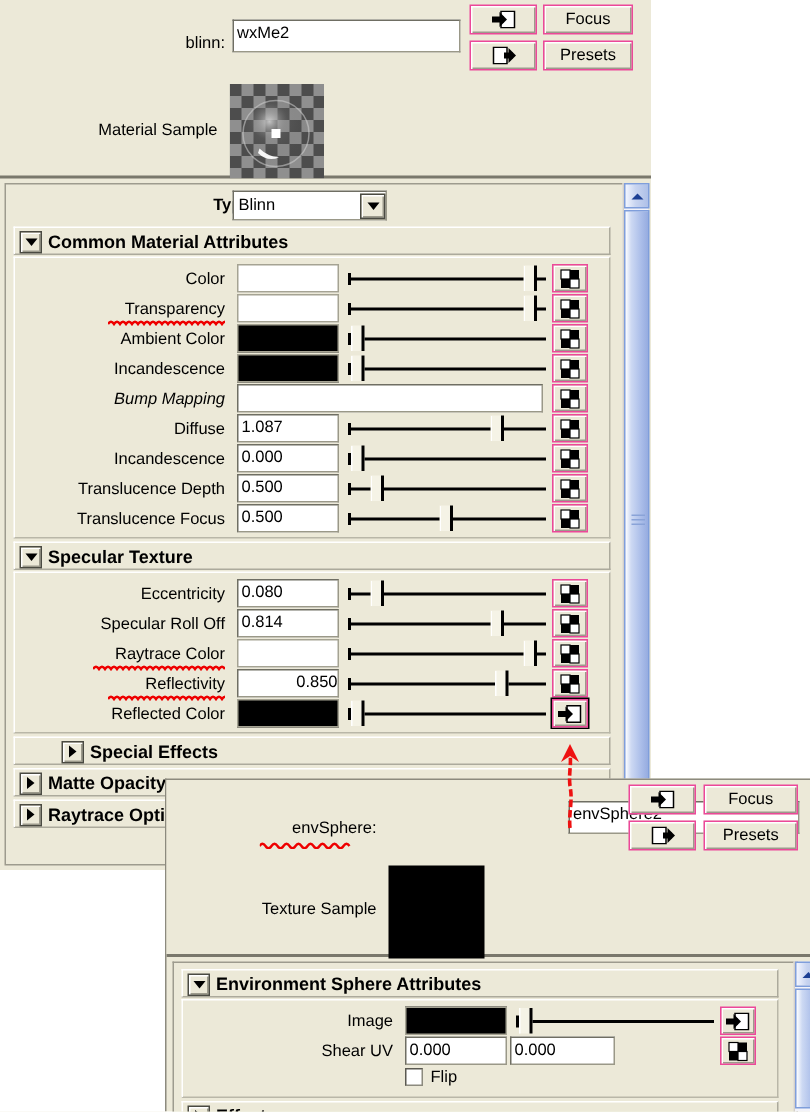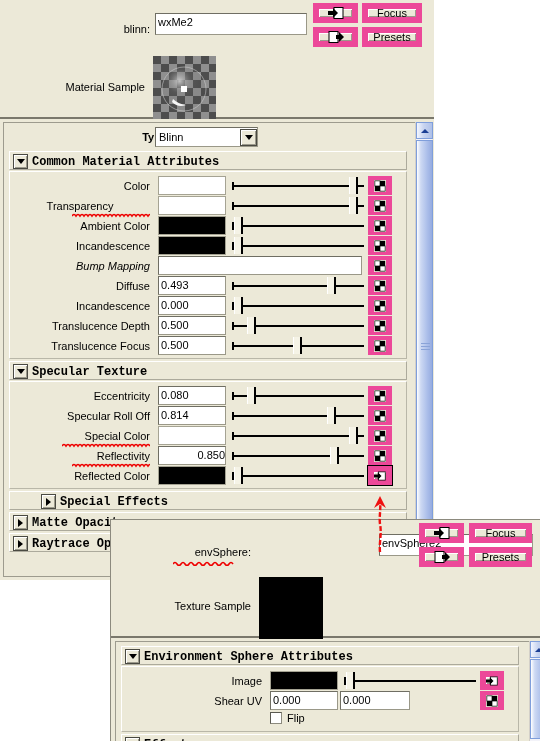--- a/index.html
+++ b/index.html
@@ -25,21 +25,21 @@
     border: 1px solid #9a9888;
     border-top-color: #6f6e63; border-left-color: #6f6e63;
     font-size: 11px; color: #000;
     padding: 1px 0 0 2px;
     line-height: 14px;
     overflow: hidden; white-space: nowrap;
   }
 
   .btn {
     background: #ece9d8;
-    border: 6px solid #ec4899;
+    border: 1px solid #ec4899;
     box-shadow: inset 1px 1px 0 #ffffff, inset -1px -1px 0 #9c9a8c;
     font-size: 11px; color: #000;
     display: flex; align-items: center; justify-content: center;
     cursor: default;
   }
   .btn.pressed {
     box-shadow: inset 1px 1px 0 #ffffff, inset -1px -1px 0 #9c9a8c,
                 0 0 0 1px #000000;
   }
 
@@ -54,26 +54,25 @@
     width: 2px; height: 8px; background: #000;
   }
   .slider .handle {
     position: absolute; top: 0; width: 9px; height: 100%;
     background: #f5f3e6; border-right: 2px solid #000;
     box-shadow: inset 1px 0 0 #ffffff;
   }
 
   
   .sect-head {
-    display: flex; align-items: flex-end;
+    display: flex; align-items: center;
     background: #ece9d8;
     border: 1px solid #acaa9c;
     border-top-color: #ffffff; border-left-color: #ffffff;
     height: 19px;
-    font-family: Liberation Mono, monospace;
   }
   .sect-head .tri-box {
     width: 15px; height: 15px; margin: 1px 4px 0 3px;
     background: #ece9d8;
     border: 1px solid #4a4a42;
     box-shadow: inset 1px 1px 0 #fff, inset -1px -1px 0 #9c9a8c;
     display: flex; align-items: center; justify-content: center;
     flex: none;
   }
   .tri-down {
@@ -225,21 +224,21 @@
             </div>
             <div class="btn" style="position:absolute;left:358px;top:4px;width:24px;height:19px;">
               <svg width="14" height="14" viewBox="0 0 14 14">
                 <rect width="14" height="14" fill="#ece9d8"></rect>
                 <rect x="1" y="1" width="6" height="6" fill="#ffffff" stroke="#000" stroke-width="0.8"></rect>
                 <rect x="7" y="1" width="6" height="6" fill="#000000"></rect>
                 <rect x="1" y="7" width="6" height="6" fill="#000000"></rect>
                 <rect x="7" y="7" width="6" height="6" fill="#ffffff" stroke="#000" stroke-width="0.8"></rect>
               </svg>
             </div>
-            <div class="lbl" style="position:absolute;left:0;top:27px;width:140px;text-align:center;">Transparency</div>
+            <div class="lbl" style="position:absolute;left:0;top:27px;width:140px;">Transparency</div>
             <div class="squiggle" style="left:62px;top:41px;width:78px;">
               <svg width="78" height="5" viewBox="0 0 78 5" preserveAspectRatio="none">
                 <path d="M0 3 Q2 0 4 3 Q6 0 8 3 Q10 0 12 3 Q14 0 16 3 Q18 0 20 3 Q22 0 24 3 Q26 0 28 3 Q30 0 32 3 Q34 0 36 3 Q38 0 40 3 Q42 0 44 3 Q46 0 48 3 Q50 0 52 3 Q54 0 56 3 Q58 0 60 3 Q62 0 64 3 Q66 0 68 3 Q70 0 72 3 Q74 0 76 3 Q78 0 80 3" fill="none" stroke="#ee0000" stroke-width="1.6"></path>
               </svg>
             </div>
             <div style="position:absolute;left:148px;top:24px;width:68px;height:19px;background:#ffffff;border:1px solid #a5a393;"></div>
             <div class="slider" style="left:222px;top:25px;width:132px;height:17px;">
               <span class="cap-l"></span>
               <span class="rail"></span>
               <span class="handle" style="left:117px;"></span>
@@ -290,21 +289,21 @@
             <div class="btn" style="position:absolute;left:358px;top:84px;width:24px;height:19px;">
               <svg width="14" height="14" viewBox="0 0 14 14">
                 <rect width="14" height="14" fill="#ece9d8"></rect>
                 <rect x="1" y="1" width="6" height="6" fill="#ffffff" stroke="#000" stroke-width="0.8"></rect>
                 <rect x="7" y="1" width="6" height="6" fill="#000000"></rect>
                 <rect x="1" y="7" width="6" height="6" fill="#000000"></rect>
                 <rect x="7" y="7" width="6" height="6" fill="#ffffff" stroke="#000" stroke-width="0.8"></rect>
               </svg>
             </div>
             <div class="lbl" style="position:absolute;left:0;top:107px;width:140px;">Diffuse</div>
-            <div class="field" style="position:absolute;left:148px;top:104px;width:68px;height:19px;">0.493</div>
+            <div class="field" style="position:absolute;left:148px;top:104px;width:68px;height:19px;">1.087</div>
             <div class="slider" style="left:222px;top:105px;width:132px;height:17px;">
               <span class="cap-l"></span>
               <span class="rail"></span>
               <span class="handle" style="left:95px;"></span>
             </div>
             <div class="btn" style="position:absolute;left:358px;top:104px;width:24px;height:19px;">
               <svg width="14" height="14" viewBox="0 0 14 14">
                 <rect width="14" height="14" fill="#ece9d8"></rect>
                 <rect x="1" y="1" width="6" height="6" fill="#ffffff" stroke="#000" stroke-width="0.8"></rect>
                 <rect x="7" y="1" width="6" height="6" fill="#000000"></rect>
@@ -393,21 +392,21 @@
             </div>
             <div class="btn" style="position:absolute;left:358px;top:24px;width:24px;height:19px;">
               <svg width="14" height="14" viewBox="0 0 14 14">
                 <rect width="14" height="14" fill="#ece9d8"></rect>
                 <rect x="1" y="1" width="6" height="6" fill="#ffffff" stroke="#000" stroke-width="0.8"></rect>
                 <rect x="7" y="1" width="6" height="6" fill="#000000"></rect>
                 <rect x="1" y="7" width="6" height="6" fill="#000000"></rect>
                 <rect x="7" y="7" width="6" height="6" fill="#ffffff" stroke="#000" stroke-width="0.8"></rect>
               </svg>
             </div>
-            <div class="lbl" style="position:absolute;left:0;top:47px;width:140px;">Special Color</div>
+            <div class="lbl" style="position:absolute;left:0;top:47px;width:140px;">Raytrace Color</div>
             <div class="squiggle" style="left:52px;top:61px;width:88px;">
               <svg width="88" height="5" viewBox="0 0 88 5" preserveAspectRatio="none">
                 <path d="M0 3 Q2 0 4 3 Q6 0 8 3 Q10 0 12 3 Q14 0 16 3 Q18 0 20 3 Q22 0 24 3 Q26 0 28 3 Q30 0 32 3 Q34 0 36 3 Q38 0 40 3 Q42 0 44 3 Q46 0 48 3 Q50 0 52 3 Q54 0 56 3 Q58 0 60 3 Q62 0 64 3 Q66 0 68 3 Q70 0 72 3 Q74 0 76 3 Q78 0 80 3 Q82 0 84 3 Q86 0 88 3" fill="none" stroke="#ee0000" stroke-width="1.6"></path>
               </svg>
             </div>
             <div style="position:absolute;left:148px;top:44px;width:68px;height:19px;background:#ffffff;border:1px solid #a5a393;"></div>
             <div class="slider" style="left:222px;top:45px;width:132px;height:17px;">
               <span class="cap-l"></span>
               <span class="rail"></span>
               <span class="handle" style="left:117px;"></span>

